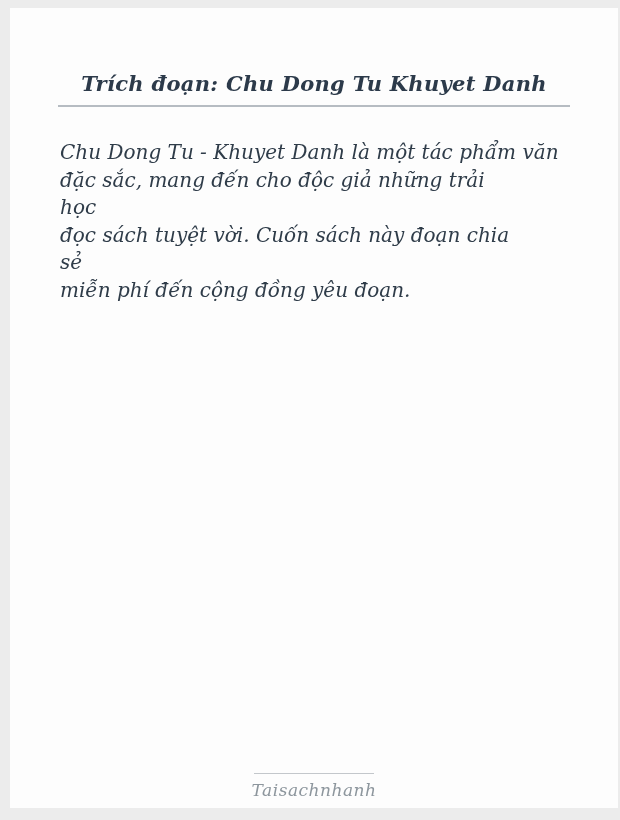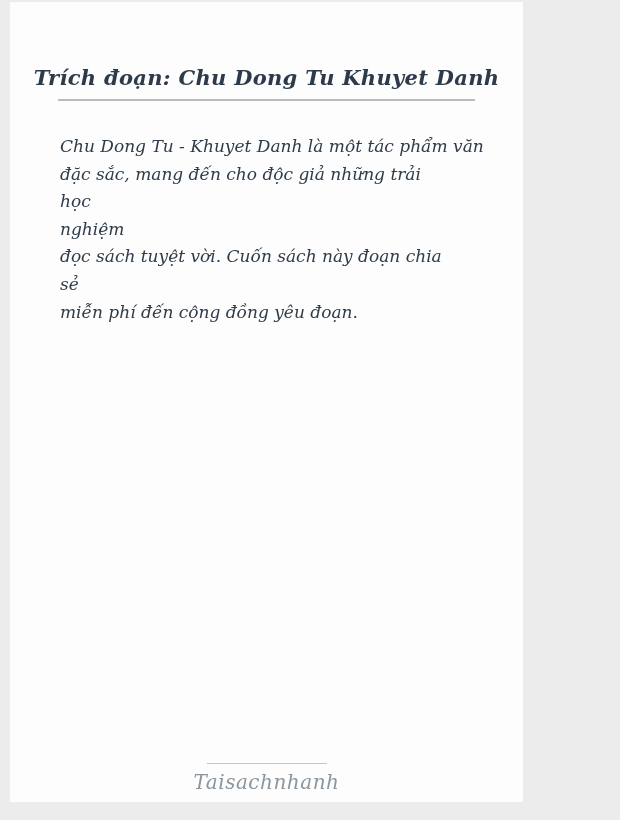--- a/index.html
+++ b/index.html
@@ -10,22 +10,22 @@
     width: 620px;
     height: 820px;
     background: #ececec;
     position: relative;
     overflow: hidden;
     font-family: "DejaVu Serif", "Liberation Serif", serif;
   }
   .paper {
     position: absolute;
     left: 10px;
-    top: 2px;
-    width: 513px;
+    top: 8px;
+    width: 608px;
     height: 800px;
     background: #fdfdfd;
   }
   .doc-title {
     position: absolute;
     top: 63px;
     left: 0;
     right: 0;
     text-align: center;
     font-style: italic;
@@ -44,21 +44,21 @@
     border: none;
     border-top: 2px solid #b6bcc2;
     margin: 0;
   }
   .excerpt {
     position: absolute;
     top: 131px;
     left: 50px;
     right: 48px;
     font-style: italic;
-    font-size: 17px;
+    font-size: 20px;
     line-height: 27.6px;
     color: #2f3c49;
   }
   .excerpt .line {
     white-space: pre;
   }
   .footer {
     position: absolute;
     left: 0;
     right: 0;
@@ -67,39 +67,38 @@
   }
   .footer-divider {
     width: 120px;
     height: 0;
     border: none;
     border-top: 1px solid #c3c7cb;
     margin: 0 auto 6px auto;
   }
   .footer-brand {
     font-style: italic;
-    font-size: 20px;
+    font-size: 17px;
     letter-spacing: 0.5px;
     color: #8d969d;
   }
 </style>
 </head>
 <body>
 
 <div class="paper">
 
   <h1 class="doc-title">Trích đoạn: Chu Dong Tu Khuyet Danh</h1>
 
   <hr class="title-divider">
 
   <div class="excerpt">
     <div class="line">Chu Dong Tu - Khuyet Danh là một tác phẩm văn</div>
     <div class="line">đặc sắc, mang đến cho độc giả những trải</div>
     <div class="line">học</div>
-    <div class="line">nghiệm</div>
     <div class="line">đọc sách tuyệt vời. Cuốn sách này đoạn chia</div>
     <div class="line">sẻ</div>
     <div class="line">miễn phí đến cộng đồng yêu đoạn.</div>
   </div>
 
   <div class="footer">
     <hr class="footer-divider">
     <div class="footer-brand">Taisachnhanh</div>
   </div>
 

